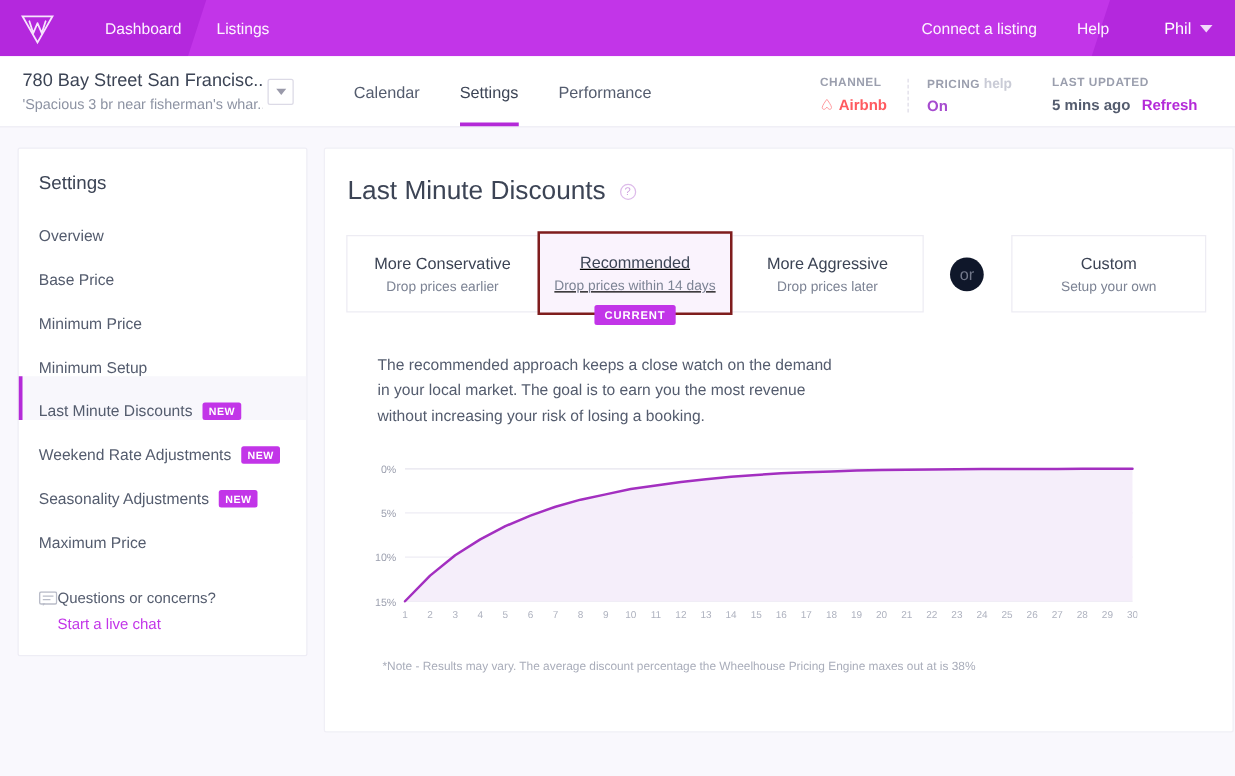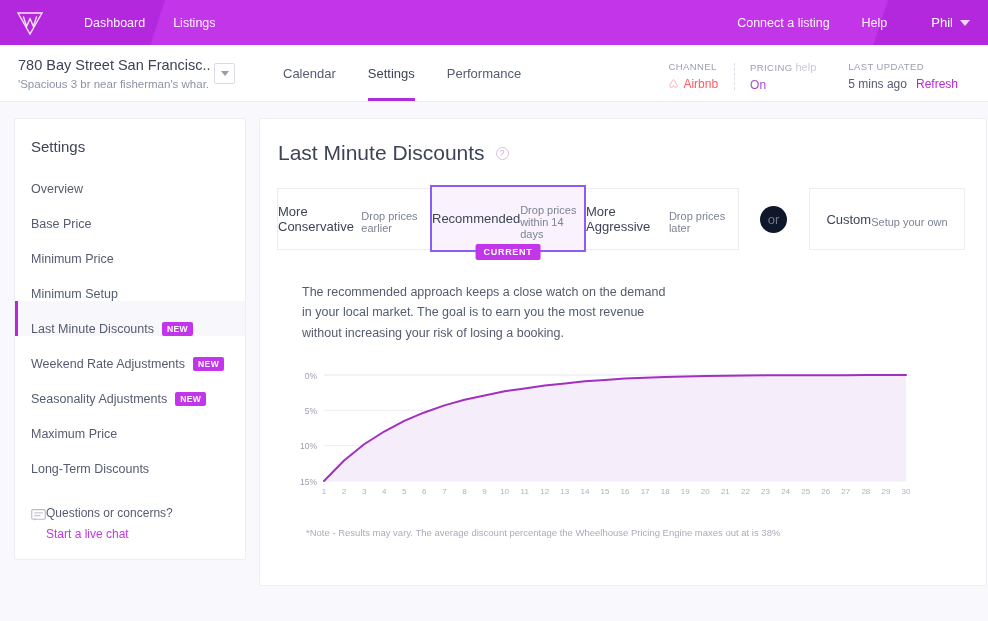--- a/index.html
+++ b/index.html
@@ -125,21 +125,21 @@
     position: absolute;
     left: 16px; right: 16px; bottom: 0;
     height: 3px; background: #b42ad8;
   }
   .meta-group {
     margin-left: auto;
     display: flex;
     align-items: flex-start;
     padding-top: 6px;
   }
-  .meta-col { padding: 0 16px; position: relative; }
+  .meta-col { padding: 0 16px; position: relative; font-weight: bold; }
   .meta-col.div::before {
     content: "";
     position: absolute;
     left: 0; top: 2px; bottom: 2px;
     border-left: 1px dashed #dedce8;
   }
   .meta-label {
     font-size: 9.5px; letter-spacing: .4px; color: #9b9fae;
     text-transform: uppercase; white-space: nowrap;
   }
@@ -220,35 +220,36 @@
     font-size: 9px; line-height: 11px; text-align: center;
     cursor: pointer;
   }
 
   
   .options-row { display: flex; align-items: flex-start; margin-top: 23px; padding-left: 1px; }
   .opt {
     width: 154px; height: 62px;
     border: 1px solid #edecf3;
     background: #fff;
-    display: flex; flex-direction: row;
+    display: flex; flex-direction: column;
     align-items: center; justify-content: center;
     cursor: pointer;
     position: relative;
     margin-right: -1px;
   }
   .opt-title { font-size: 13px; color: #3c4455; }
   .opt-sub { font-size: 11px; color: #7c8394; margin-top: 6px; }
   .opt.selected {
-    border: 2px solid #8b5cf6;
+    border: 2px solid #7f1d1d;
     background: #faf3fd;
     z-index: 2;
     height: 67px;
     width: 156px;
     margin-top: -3px;
+    text-decoration: underline;
   }
   .current-badge {
     position: absolute;
     left: 50%; transform: translateX(-50%);
     bottom: -10px;
     background: #c235e8; color: #fff;
     font-size: 9px; font-weight: bold; letter-spacing: .7px;
     padding: 3px 8px;
     border-radius: 2px;
     white-space: nowrap;
@@ -370,23 +371,20 @@
     <div class="side-item">
       <span>Weekend Rate Adjustments</span>
       <span class="badge-new">NEW</span>
     </div>
     <div class="side-item">
       <span>Seasonality Adjustments</span>
       <span class="badge-new">NEW</span>
     </div>
     <div class="side-item">
       <span>Maximum Price</span>
-    </div>
-    <div class="side-item">
-      <span>Long-Term Discounts</span>
     </div>
 
     <div class="chat-block">
       <span class="chat-icon">
         <svg width="15" height="13" viewBox="0 0 16 14" aria-hidden="true">
           <rect x="0.7" y="0.7" width="14.6" height="10.3" rx="1.3" fill="none" stroke="#b9bcc8" stroke-width="1.2"></rect>
           <path d="M3.5 12.6 L5.6 10.4 L3.4 10.4 Z" fill="#b9bcc8"></path>
           <line x1="3.4" y1="4.2" x2="12.6" y2="4.2" stroke="#b9bcc8" stroke-width="1.1"></line>
           <line x1="3.4" y1="7.2" x2="10" y2="7.2" stroke="#b9bcc8" stroke-width="1.1"></line>
         </svg>

